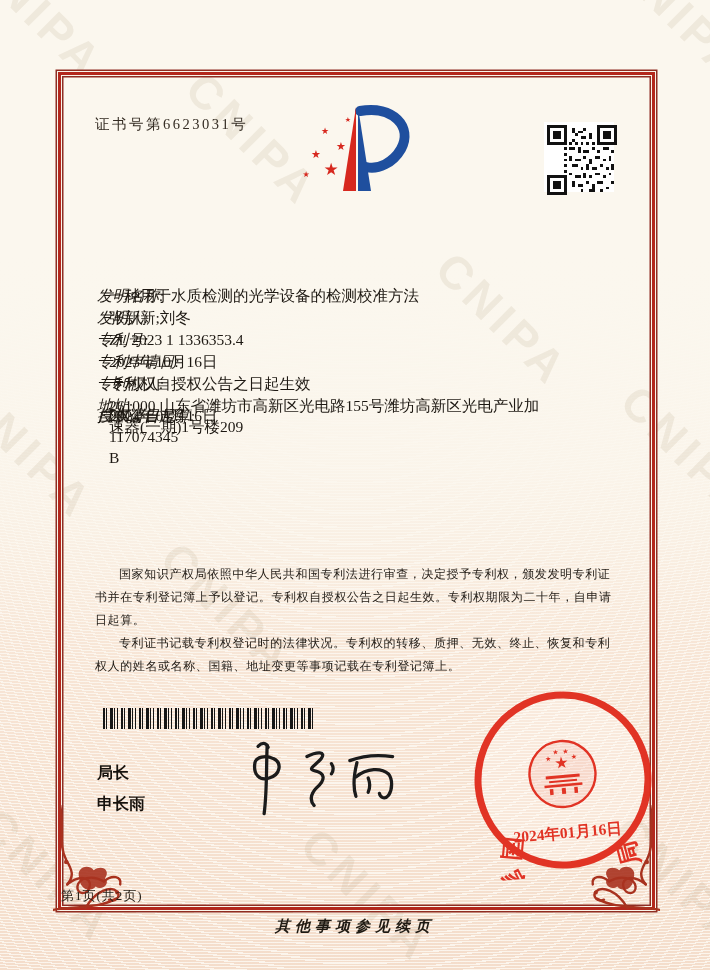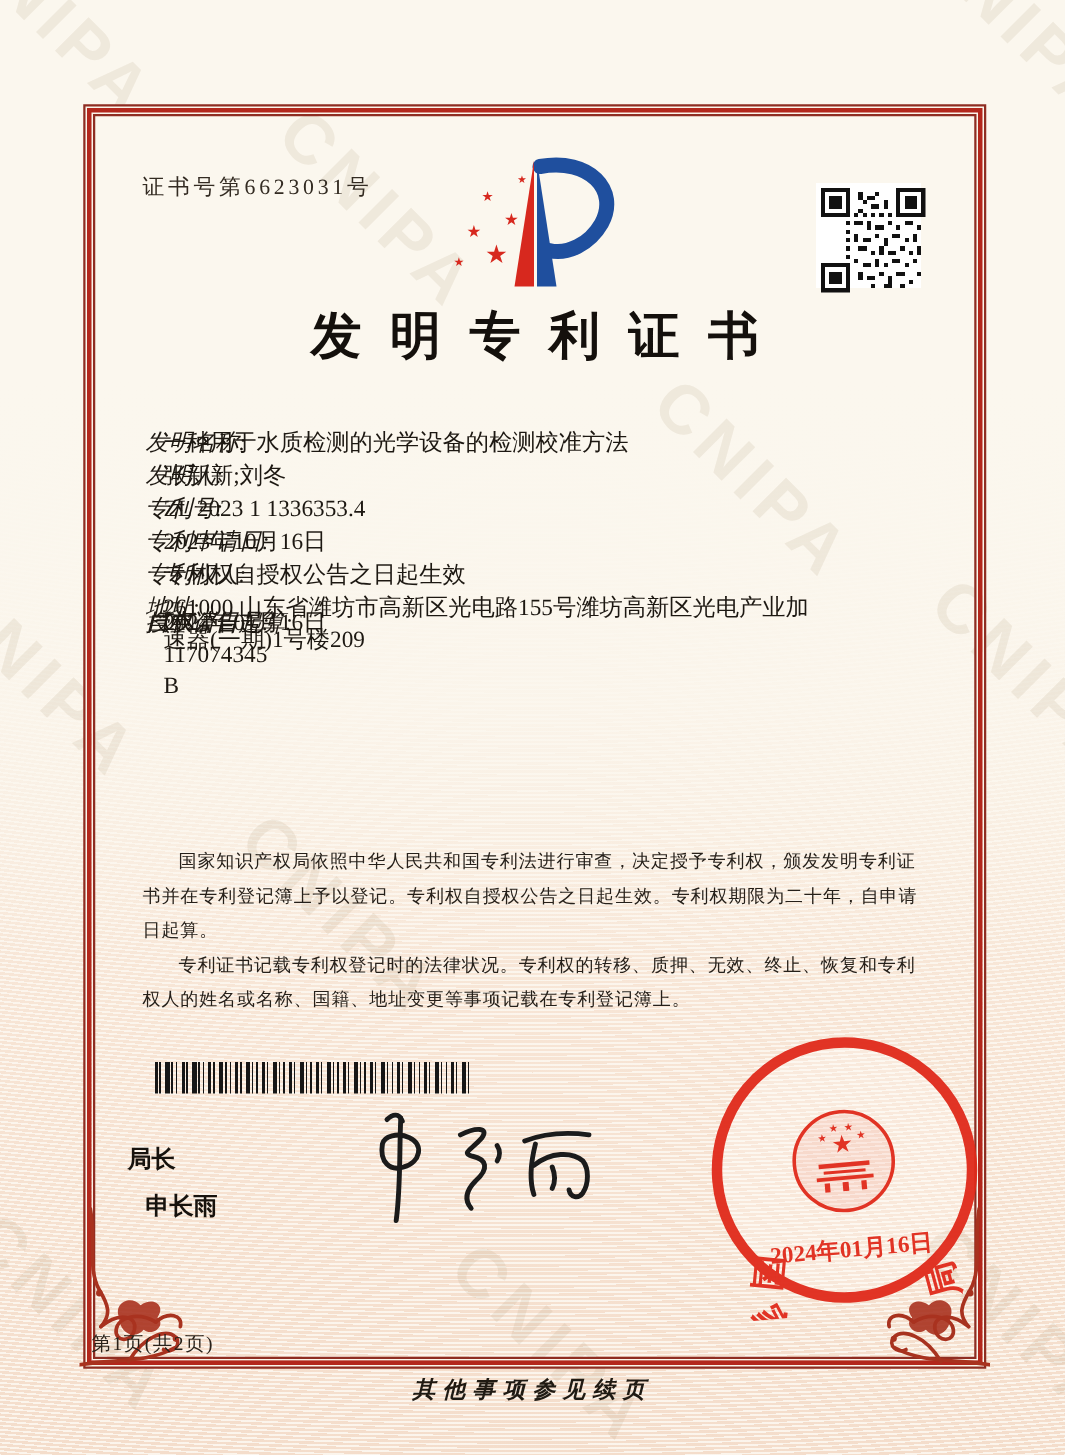--- a/index.html
+++ b/index.html
@@ -47,21 +47,21 @@
   .paras{left:34px;top:488px;right:32px;font-size:12px;line-height:23px;
          letter-spacing:0.6px;color:#26201七;color:#26201a;}
   .paras p{position:static;margin:0;text-indent:2em;}
   
   .barcode{left:42px;top:633px;width:212px;height:21px;
     background:repeating-linear-gradient(90deg,
       #161616 0 2px,transparent 2px 3px,#161616 3px 4px,transparent 4px 7px,
       #161616 7px 10px,transparent 10px 11px,#161616 11px 12px,transparent 12px 14px,
       #161616 14px 15px,transparent 15px 18px);}
   
-  .sig-title{left:24px;top:688px;font-family:"Liberation Sans","DejaVu Sans",sans-serif;
+  .sig-title{left:36px;top:688px;font-family:"Liberation Sans","DejaVu Sans",sans-serif;
              font-weight:bold;font-size:16px;color:#17120d;text-align:right;}
   .sig-name{left:36px;top:719px;font-family:"Liberation Sans","DejaVu Sans",sans-serif;
             font-weight:bold;font-size:16px;color:#17120d;}
   .sig-svg{left:146px;top:658px;width:204px;height:92px;}
   
   .seal{left:407px;top:610px;width:190px;height:190px;transform:rotate(-5deg);opacity:.95;}
   
   .pageno{left:0;top:812px;width:100%;font-size:13px;letter-spacing:1px;color:#29221a;}
   .footnote{position:absolute;left:0;top:917px;width:100%;text-align:center;font-style:italic;
             font-size:15px;letter-spacing:5px;color:#1f1a13;font-weight:bold;}
@@ -187,21 +187,20 @@
             <rect x="18" y="20" width="2" height="1"></rect>
             <rect x="21" y="22" width="1" height="1"></rect>
             <rect x="23" y="20" width="1" height="1"></rect>
             <rect x="12" y="23" width="1" height="1"></rect>
             <rect x="15" y="23" width="2" height="1"></rect>
             <rect x="19" y="23" width="1" height="1"></rect>
         </g>
       </svg>
     </div>
 
-    <div class="title">发明专利证书</div>
 
     <div class="fields">
       <div class="frow">
         <span class="lbl">发明名称:</span>
         <span class="val">一种用于水质检测的光学设备的检测校准方法</span>
       </div>
       <div class="frow">
         <span class="lbl">发明人:</span>
         <span class="val">张新新;刘冬</span>
       </div>

